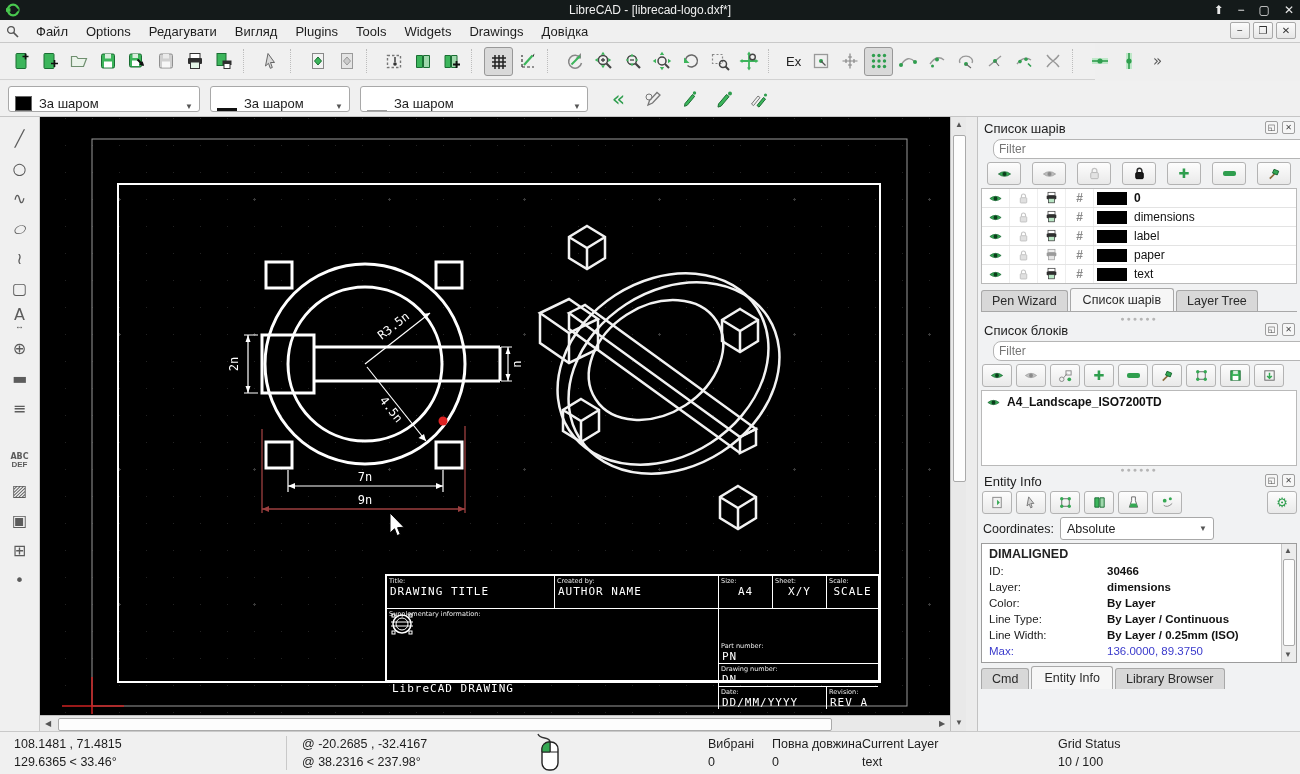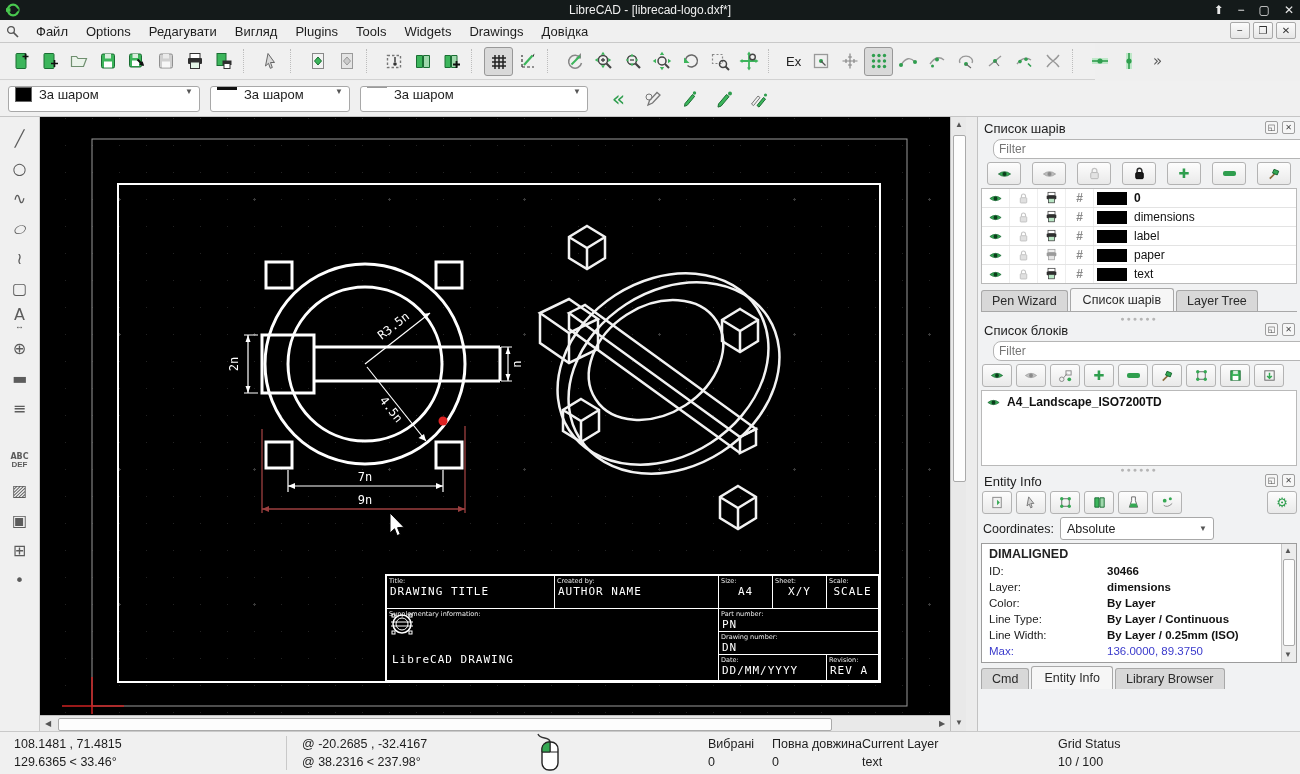--- a/index.html
+++ b/index.html
@@ -18,21 +18,21 @@
   .mdictl{position:absolute;right:4px;top:2px;display:flex;gap:3px;}
   .mdibtn{width:20px;height:17px;border:1px solid #a9a9a9;border-radius:2px;background:linear-gradient(#fcfcfc,#e6e6e6);font-size:10px;line-height:15px;text-align:center;color:#333;padding:0;font-family:inherit;}
   
   .toolbar1{position:absolute;left:0;top:43px;width:1095px;height:37px;background:#f0f0f0;border-bottom:1px solid #d2d2d2;display:flex;align-items:center;padding-left:6px;box-sizing:border-box;}
   .toolbar2{position:absolute;left:0;top:81px;width:1300px;height:36px;background:#f0f0f0;border-bottom:1px solid #c5c5c5;display:flex;align-items:center;padding-left:8px;box-sizing:border-box;}
   .tbtn{width:29px;height:29px;border:1px solid transparent;background:transparent;border-radius:3px;display:flex;align-items:center;justify-content:center;padding:0;flex:0 0 auto;}
   .tbtn.pressed{background:#d9d9d9;border-color:#989898;}
   .tbtn .glyph{font-size:15px;color:#555;font-family:"DejaVu Sans",sans-serif;}
   .tbtn.txt{width:auto;padding:0 4px;font-size:13px;color:#222;font-family:inherit;}
   .tsep{width:9px;height:24px;border-left:1px dotted #bdbdbd;margin:0 3px 0 5px;flex:0 0 auto;}
-  .combo{height:24px;border:1px solid #a8a8a8;border-radius:3px;background:#fff;display:flex;align-items:flex-start;padding:0 6px;margin-right:10px;font-size:13px;color:#1d1d1d;gap:7px;}
+  .combo{height:24px;border:1px solid #a8a8a8;border-radius:3px;background:#fff;display:flex;align-items:flex-end;padding:0 6px;margin-right:10px;font-size:13px;color:#1d1d1d;gap:7px;}
   .combo .car{margin-left:auto;font-size:8px;color:#555;}
   .sw-color{width:15px;height:13px;background:#000;border:1px solid #666;}
   .sw-thick{width:20px;height:3px;background:#111;}
   .sw-thin{width:20px;height:1px;background:#9a9a9a;}
   .toolbar2 .tbtn .glyph.big{font-size:22px;}
   .glyph.green{color:#2f9e4e;}
   
   .lefttools{position:absolute;left:0;top:117px;width:40px;height:614px;background:#f0f0f0;border-right:1px solid #c9c9c9;box-sizing:border-box;display:flex;flex-direction:column;align-items:center;padding-top:8px;}
   .ltbtn{width:30px;height:28px;margin-bottom:2px;background:none;border:none;display:flex;flex-direction:column;align-items:center;justify-content:center;padding:0;}
   .ltbtn .glyph{font-size:16px;color:#5c5c5c;line-height:14px;font-family:"DejaVu Sans",sans-serif;}
@@ -49,21 +49,21 @@
   .cadtext{font-family:"DejaVu Sans Mono",monospace;font-size:12px;fill:#fff;}
   
   .tblock{position:absolute;left:345px;top:457px;width:495px;height:108px;border:2px solid #fff;box-sizing:border-box;display:flex;flex-direction:column;color:#fff;background:#000;}
   .tblock .lab{font-size:6.5px;color:#eee;padding:1px 2px 0 2px;font-family:"DejaVu Sans",sans-serif;white-space:nowrap;}
   .tblock .val{font-size:11px;font-family:"DejaVu Sans Mono",monospace;letter-spacing:1px;padding:0 3px;white-space:nowrap;}
   .tbr1{display:flex;height:32px;border-bottom:1px solid #fff;flex:0 0 auto;}
   .tbr1>div{border-right:1px solid #fff;box-sizing:border-box;}
   .tbr1>div:last-child{border-right:none;}
   .tbbody{display:flex;flex:1;}
   .tbleft{width:332px;border-right:1px solid #fff;box-sizing:border-box;position:relative;}
-  .tbright{flex:1;display:flex;flex-direction:column;}
+  .tbright{flex:1;display:flex;flex-direction:column;margin-top:32px;}
   .tbcellc .val{text-align:center;}
   .tbpart{border-bottom:1px solid #fff;}
   .tbdaterow{display:flex;flex:1;border-top:1px solid #fff;}
   .tbdate{width:108px;border-right:1px solid #fff;box-sizing:border-box;}
   .tbrev{flex:1;}
   .tb-logo{position:absolute;right:4px;bottom:3px;}
   
   .hscroll{position:absolute;left:0;top:598px;width:910px;height:16px;background:#e9e9e9;border-top:1px solid #c0c0c0;box-sizing:border-box;}
   .vscroll{position:absolute;left:950px;top:117px;width:16px;height:614px;background:#e9e9e9;border-left:1px solid #c0c0c0;box-sizing:border-box;}
   .sarrow{position:absolute;font-size:8px;color:#555;width:14px;height:14px;text-align:center;line-height:14px;background:none;border:none;padding:0;}

